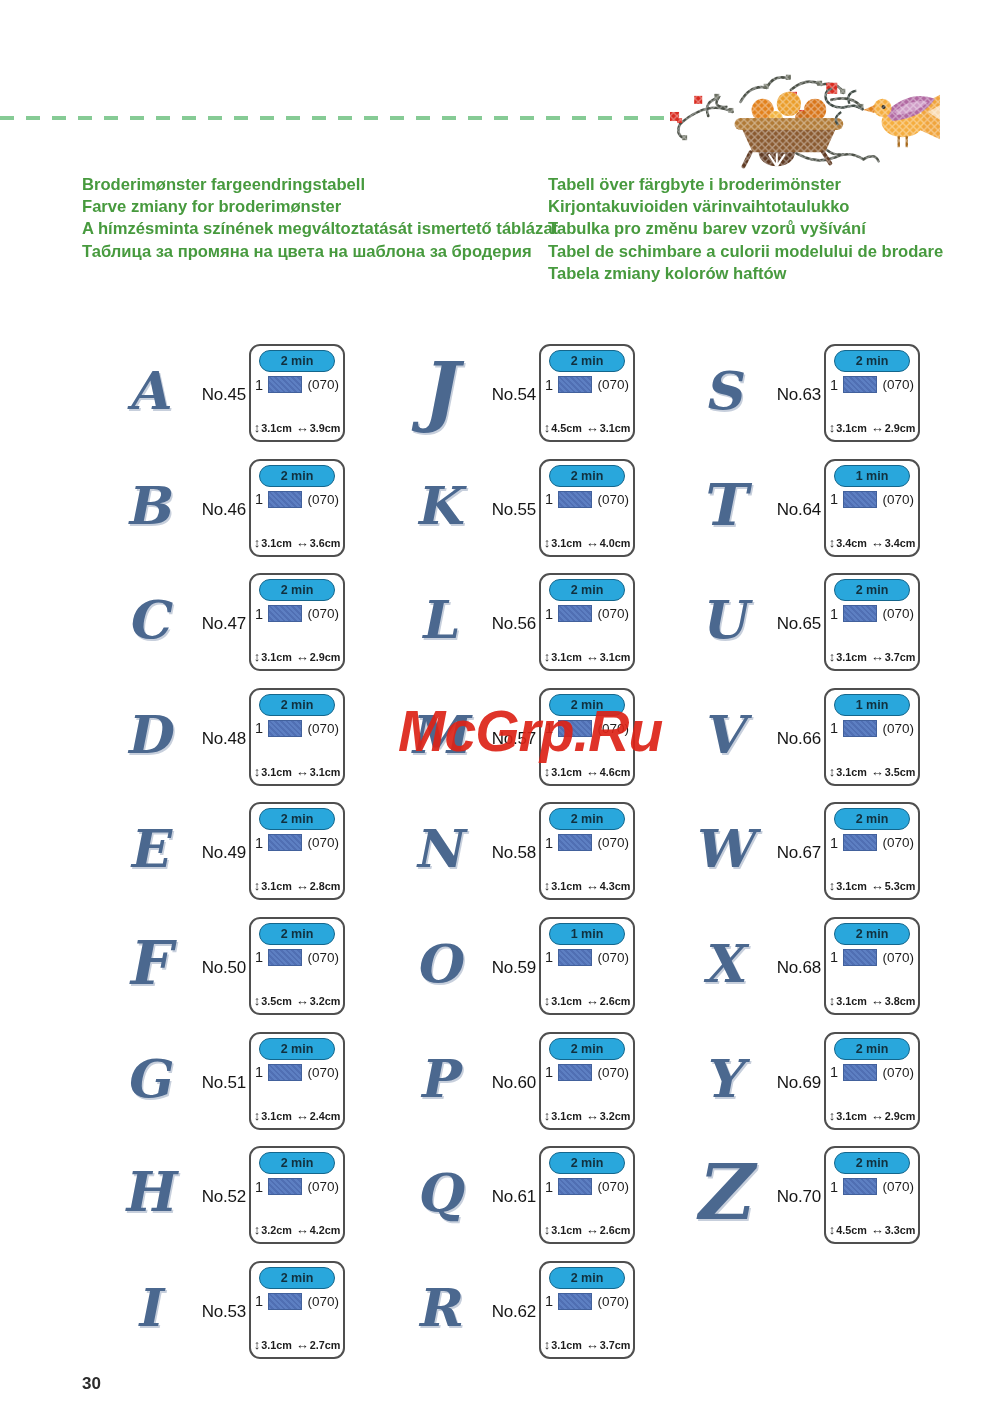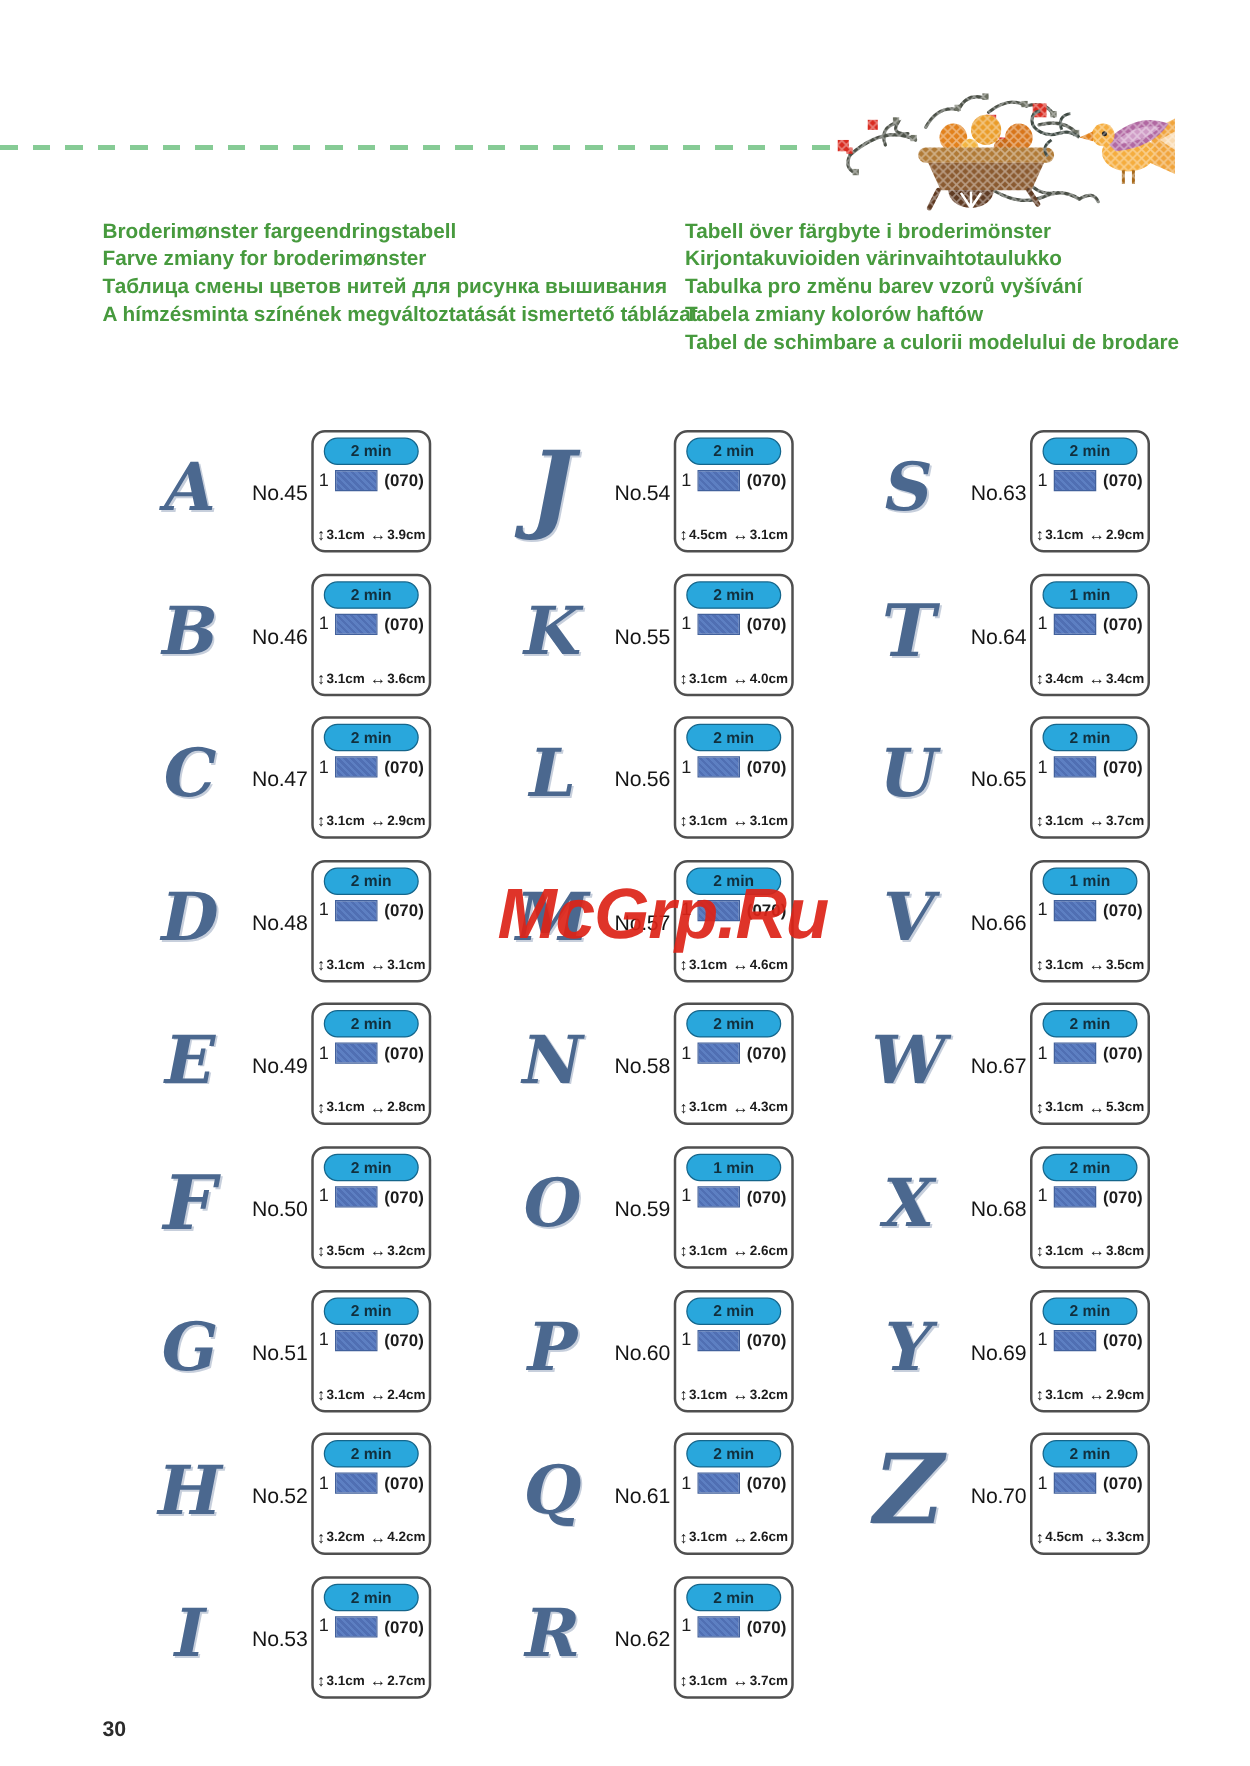--- a/index.html
+++ b/index.html
@@ -32,21 +32,21 @@
   .no{font-size:17px;color:#151515;padding-top:4px;letter-spacing:-0.2px;}
   .card{box-sizing:border-box;width:96px;height:98px;background:#fff;border:2px solid #4f4f4f;
     border-radius:11px;display:flex;flex-direction:column;padding:4px 4px 6px;}
   .oval{align-self:center;width:74px;height:20px;border-radius:11px;background:#29a7dc;
     border:1px solid #14668c;display:flex;align-items:center;justify-content:center;
     font-size:12.5px;font-weight:600;color:#11303e;}
   .threadrow{margin-top:4px;display:flex;align-items:center;justify-content:center;gap:5px;
     font-size:14.5px;color:#1c1c1c;}
   .swatch{display:inline-block;width:38px;height:15px;border:1px solid #42619c;
     background:repeating-linear-gradient(45deg,#5d7fc2 0 2px,#506fb3 2px 4px);}
-  .ccode{font-size:13.5px;font-weight:bold;}
+  .ccode{font-size:13.5px;}
   .dims{margin-top:auto;display:flex;align-items:center;justify-content:center;
     font-size:10.8px;font-weight:700;color:#1c1c1c;white-space:nowrap;}
   .arr{font-size:13px;line-height:10px;margin-right:1px;}
   .arr.w{margin-left:4px;}
 
   
   .watermark{position:absolute;left:398px;top:666px;font-size:57px;font-style:italic;
     font-weight:bold;color:#dd2317;opacity:.92;letter-spacing:-1px;z-index:30;}
 
   .pagenum{position:absolute;left:82px;top:1342px;font-size:17px;font-weight:bold;color:#2b2b2b;}
@@ -124,29 +124,29 @@
       <rect x="155" y="23" width="11" height="11" fill="#d92b20"></rect>
       <path d="M192 50 C180 40 174 52 162 46 C152 42 152 30 161 29" stroke="#3f4a44" stroke-width="2.6" fill="none"></path>
       <path d="M178 44 q-4 -11 7 -13 M170 52 q-9 6 -3 13" stroke="#3f4a44" stroke-width="2.4" fill="none"></path>
     </g>
     <rect x="0" y="0" width="268" height="112" fill="url(#xs)"></rect>
   </svg>
 
   <div class="hdr hdr-left">
     <div>Broderimønster fargeendringstabell</div>
     <div>Farve zmiany for broderimønster</div>
-    <div>Таблица смены цветов нитей для рисунка вышивания</div>
     <div>A hímzésminta színének megváltoztatását ismertető táblázat</div>
+    <div>Таблица за промяна на цвета на шаблона за бродерия</div>
   </div>
   <div class="hdr hdr-right">
     <div>Tabell över färgbyte i broderimönster</div>
     <div>Kirjontakuvioiden värinvaihtotaulukko</div>
     <div>Tabulka pro změnu barev vzorů vyšívání</div>
+    <div>Tabel de schimbare a culorii modelului de brodare</div>
     <div>Tabela zmiany kolorów haftów</div>
-    <div>Tabel de schimbare a culorii modelului de brodare</div>
   </div>
 
   <div class="gcol gcol0">
   <div class="cell">
     <div class="letter" style="font-size: 53px;">A</div>
     <div class="cardwrap">
       <div class="no">No.45</div>
       <div class="card">
         <div class="oval">
               <span>2 min</span>

